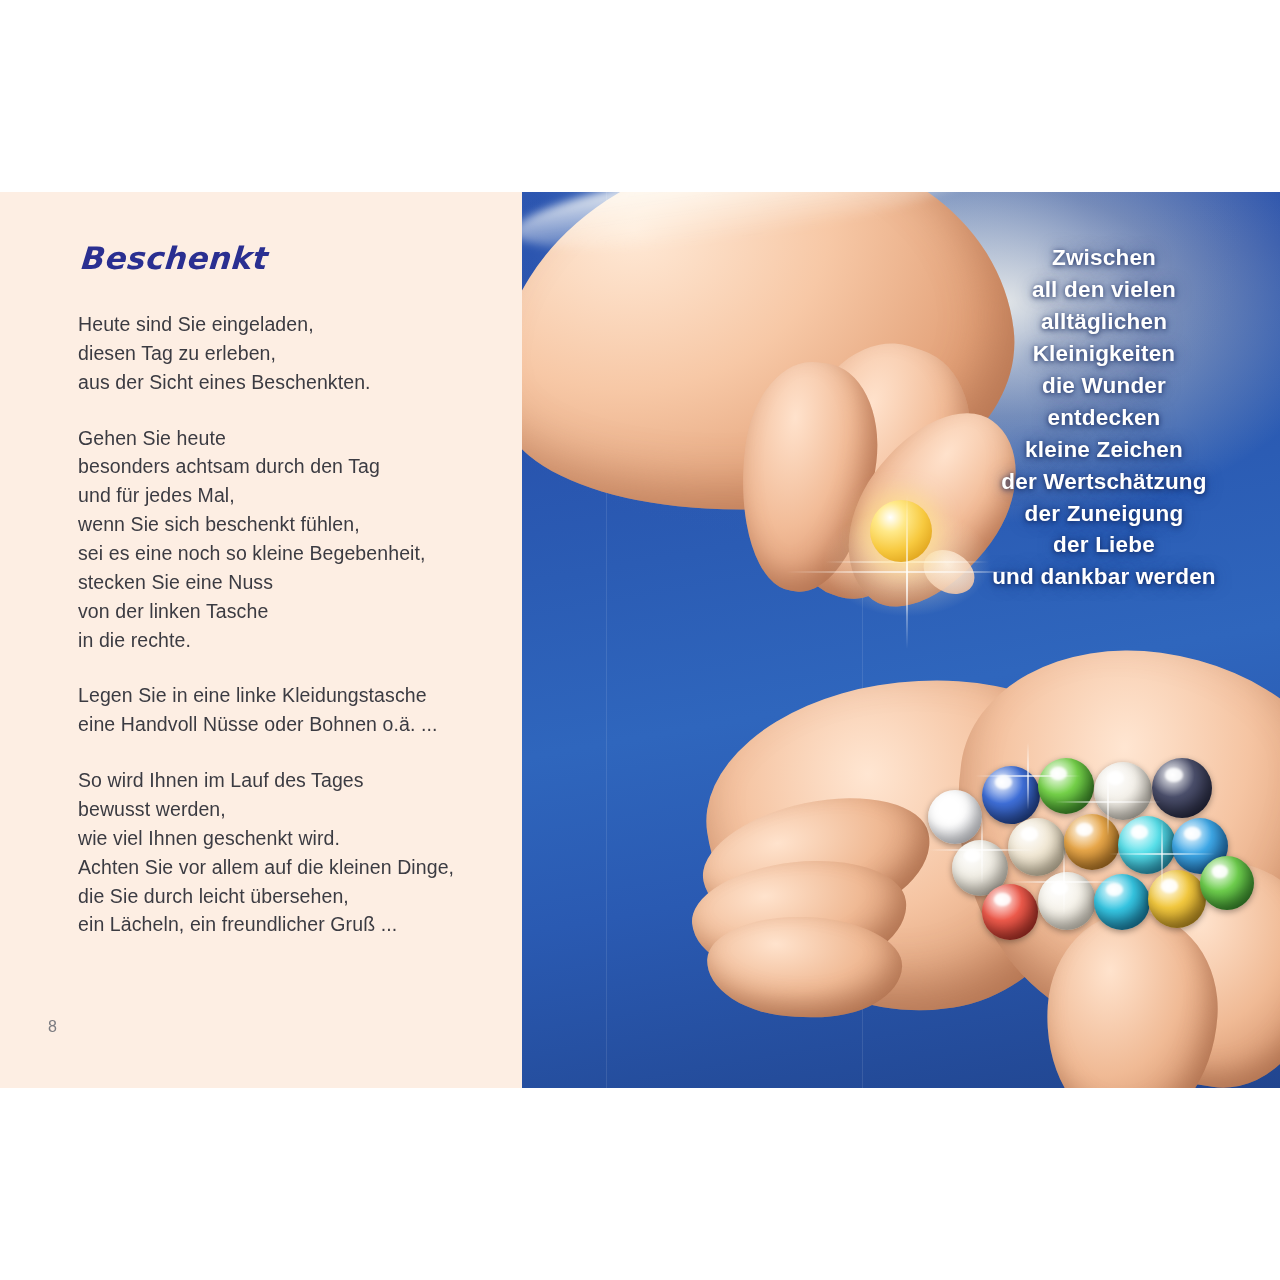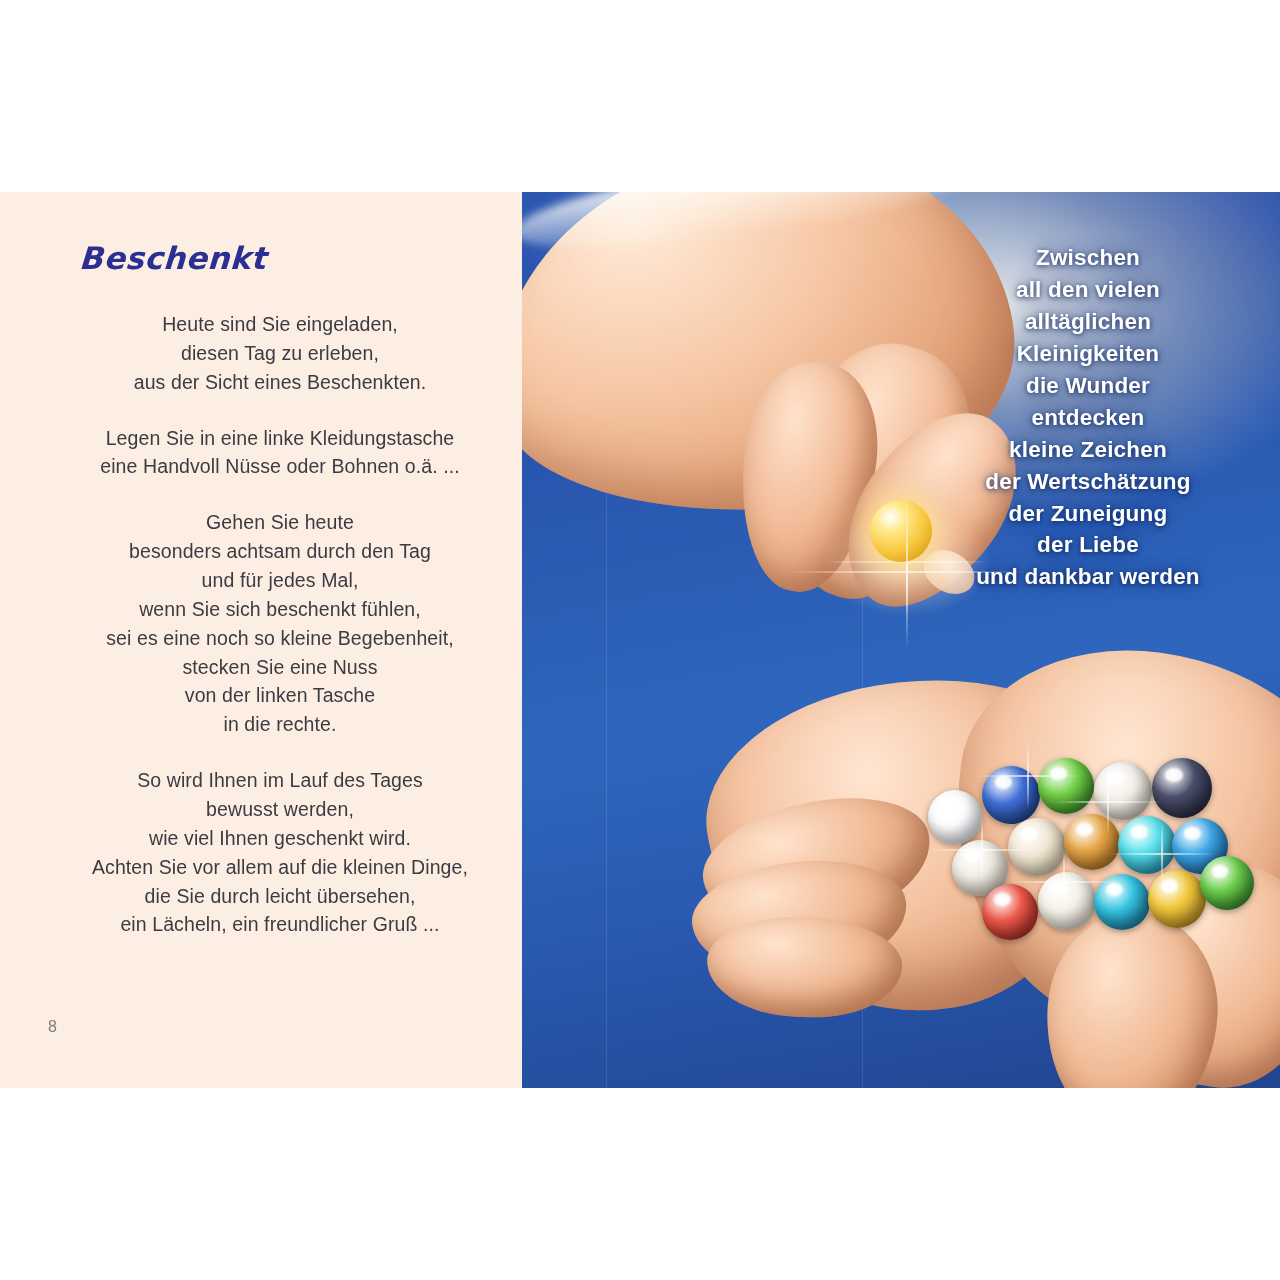--- a/index.html
+++ b/index.html
@@ -45,21 +45,20 @@
     transform: skewX(-6deg);
   }
 
   .stanza {
     font-size: 19.5px;
     line-height: 1.48;
     color: #3b3b42;
     margin: 0 0 27px 0;
     white-space: pre-line;
     letter-spacing: 0.1px;
-    text-align: center;
   }
 
   .page-number {
     position: absolute;
     left: 48px;
     bottom: 52px;
     font-size: 16px;
     color: #7b7b80;
   }
 
@@ -231,21 +230,21 @@
     width: 30%;
     height: 24%;
     border-radius: 50%;
     background: rgba(255,255,255,0.85);
     filter: blur(1px);
   }
 
   
   .verse {
     position: absolute;
-    right: 42px;
+    right: 26px;
     top: 50px;
     width: 300px;
     text-align: center;
     color: #ffffff;
     font-size: 22.5px;
     line-height: 1.42;
     font-weight: 600;
     white-space: pre-line;
     text-shadow: 0 1px 5px rgba(10,28,80,0.85), 0 0 16px rgba(20,50,120,0.6);
     letter-spacing: 0.2px;
@@ -255,30 +254,30 @@
 <body>
 
 <div class="spread">
 
   <div class="page-left">
     <h1 class="page-title">Beschenkt</h1>
 
     <p class="stanza">Heute sind Sie eingeladen,
 diesen Tag zu erleben,
 aus der Sicht eines Beschenkten.</p>
-    <p class="stanza">Legen Sie in eine linke Kleidungstasche
-eine Handvoll Nüsse oder Bohnen o.ä. ...</p>
     <p class="stanza">Gehen Sie heute
 besonders achtsam durch den Tag
 und für jedes Mal,
 wenn Sie sich beschenkt fühlen,
 sei es eine noch so kleine Begebenheit,
 stecken Sie eine Nuss
 von der linken Tasche
 in die rechte.</p>
+    <p class="stanza">Legen Sie in eine linke Kleidungstasche
+eine Handvoll Nüsse oder Bohnen o.ä. ...</p>
     <p class="stanza">So wird Ihnen im Lauf des Tages
 bewusst werden,
 wie viel Ihnen geschenkt wird.
 Achten Sie vor allem auf die kleinen Dinge,
 die Sie durch leicht übersehen,
 ein Lächeln, ein freundlicher Gruß ...</p>
 
     <div class="page-number">8</div>
   </div>
 

